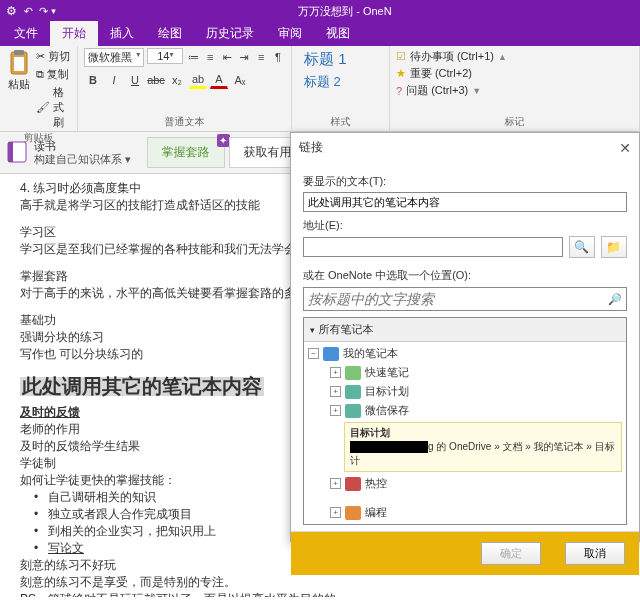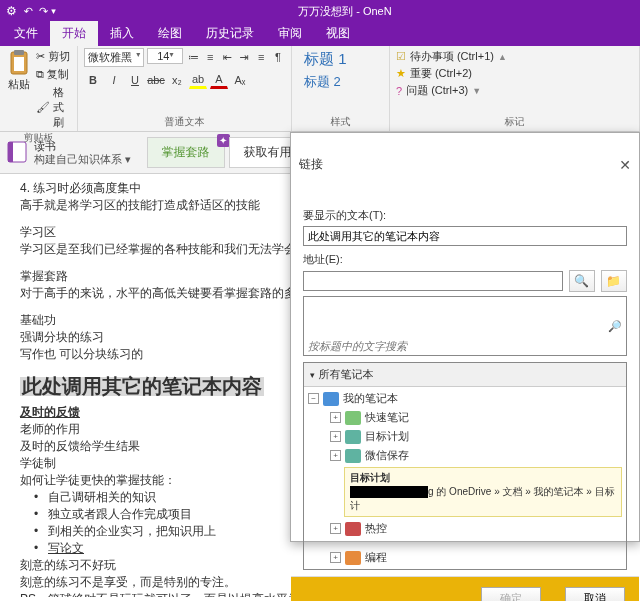--- a/index.html
+++ b/index.html
@@ -39,29 +39,29 @@
 .tab.add .plus { position: absolute; right: -6px; top: -4px; background: #8e44ad; color: #fff; font-size: 10px; width: 13px; height: 13px; border-radius: 2px; text-align: center; line-height: 13px; }
 .content { padding: 6px 8px 4px 20px; font-size: 12px; line-height: 17px; height: 423px; overflow: hidden; }
 .content p { margin: 0; }
 .content .sectgap { height: 10px; }
 .content .selblock { background: #d8d8d8; font-size: 20px; font-weight: bold; display: inline-block; padding: 1px 2px; margin: 4px 0 8px; }
 .content .bul { padding-left: 28px; position: relative; }
 .content .bul:before { content: "•"; position: absolute; left: 14px; }
 .content .bulund { text-decoration: underline; }
 .content .undtitle { text-decoration: underline; font-weight: bold; }
 .dialog { position: absolute; left: 290px; top: 132px; width: 350px; height: 410px; background: #fff; border: 1px solid #aaa; box-shadow: 0 3px 10px rgba(0,0,0,0.3); display: flex; flex-direction: column; }
-.dialog .dtitle { display: flex; justify-content: space-between; align-items: center; padding: 23px 8px; font-size: 12px; }
+.dialog .dtitle { display: flex; justify-content: space-between; align-items: center; padding: 6px 8px; font-size: 12px; }
 .dialog .dbody { padding: 6px 12px; flex: 1; display: flex; flex-direction: column; }
 .dialog label { font-size: 11px; margin-top: 6px; display: block; }
 .dialog .tfield { border: 1px solid #888; padding: 3px 4px; font-size: 11px; width: 100%; margin-top: 3px; }
 .dialog .addrrow { display: flex; gap: 6px; align-items: center; margin-top: 3px; }
 .dialog .addrrow .tfield { flex: 1; margin-top: 0; }
 .dialog .iconbtn { width: 26px; height: 22px; border: 1px solid #bbb; background: linear-gradient(#fff,#eee); display: flex; align-items: center; justify-content: center; font-size: 12px; }
 .dialog .searchbox { border: 1px solid #888; display: flex; margin-top: 4px; }
-.dialog .searchbox input { border: none; flex: 1; padding: 3px 4px; font-size: 11px; font-style: italic; color: #888; outline: none; margin-top: 40px; }
+.dialog .searchbox input { border: none; flex: 1; padding: 3px 4px; font-size: 14px; font-style: italic; color: #888; outline: none; }
 .dialog .searchbox .mag { width: 22px; display: flex; align-items: center; justify-content: center; color: #2a7ab0; }
 .tree { border: 1px solid #888; margin-top: 6px; flex: 1; overflow: hidden; font-size: 11px; }
 .tree .troot { background: #f0f0f0; padding: 4px 6px; border-bottom: 1px solid #ccc; display: flex; align-items: center; gap: 4px; }
 .tree .tbody { padding: 2px 4px; }
 .tree .tn { display: flex; align-items: center; gap: 4px; padding: 2px 0; }
 .tree .tn .exp { width: 11px; height: 11px; border: 1px solid #999; font-size: 8px; line-height: 9px; text-align: center; color: #555; background: #fff; }
 .tree .sp20 { width: 18px; }
 .tree .nb { width: 16px; height: 14px; border-radius: 2px; }
 .tree .nb.blue { background: #4a90d9; }
 .tree .nb.green { background: #7cc576; }
@@ -242,20 +242,21 @@
     <label>地址(E):</label>
     <div class="addrrow">
       <input class="tfield" style="">
       <div class="iconbtn">
           <span>🔍</span>
         </div>
       <div class="iconbtn">
           <span style="color:#caa13a">📁</span>
         </div>
     </div>
+    <label style="margin-top:10px">或在 OneNote 中选取一个位置(O):</label>
     <div class="searchbox">
       <input placeholder="按标题中的文字搜索" style="">
       <div class="mag">🔎</div>
     </div>
     <div class="tree">
       <div class="troot">
           <span style="font-size:9px">▾</span>
           <span>所有笔记本</span>
         </div>
       <div class="tbody">

